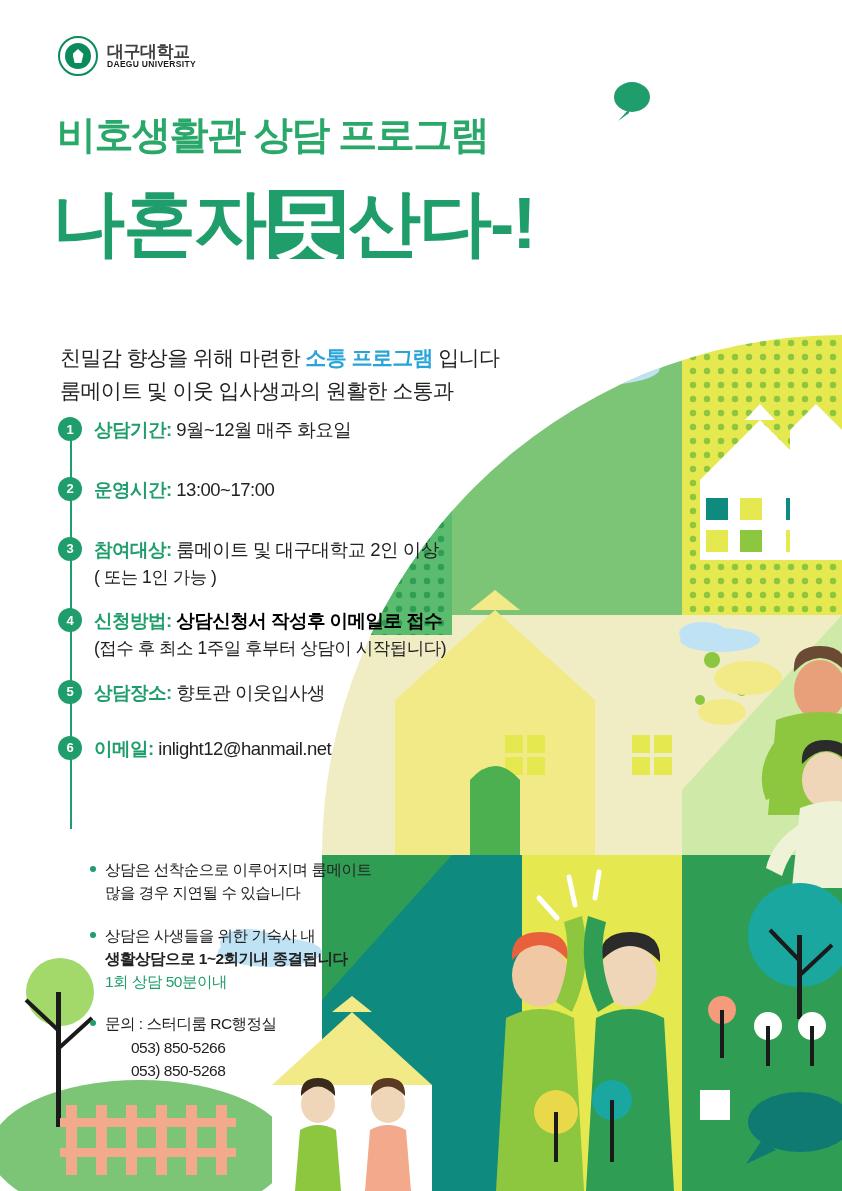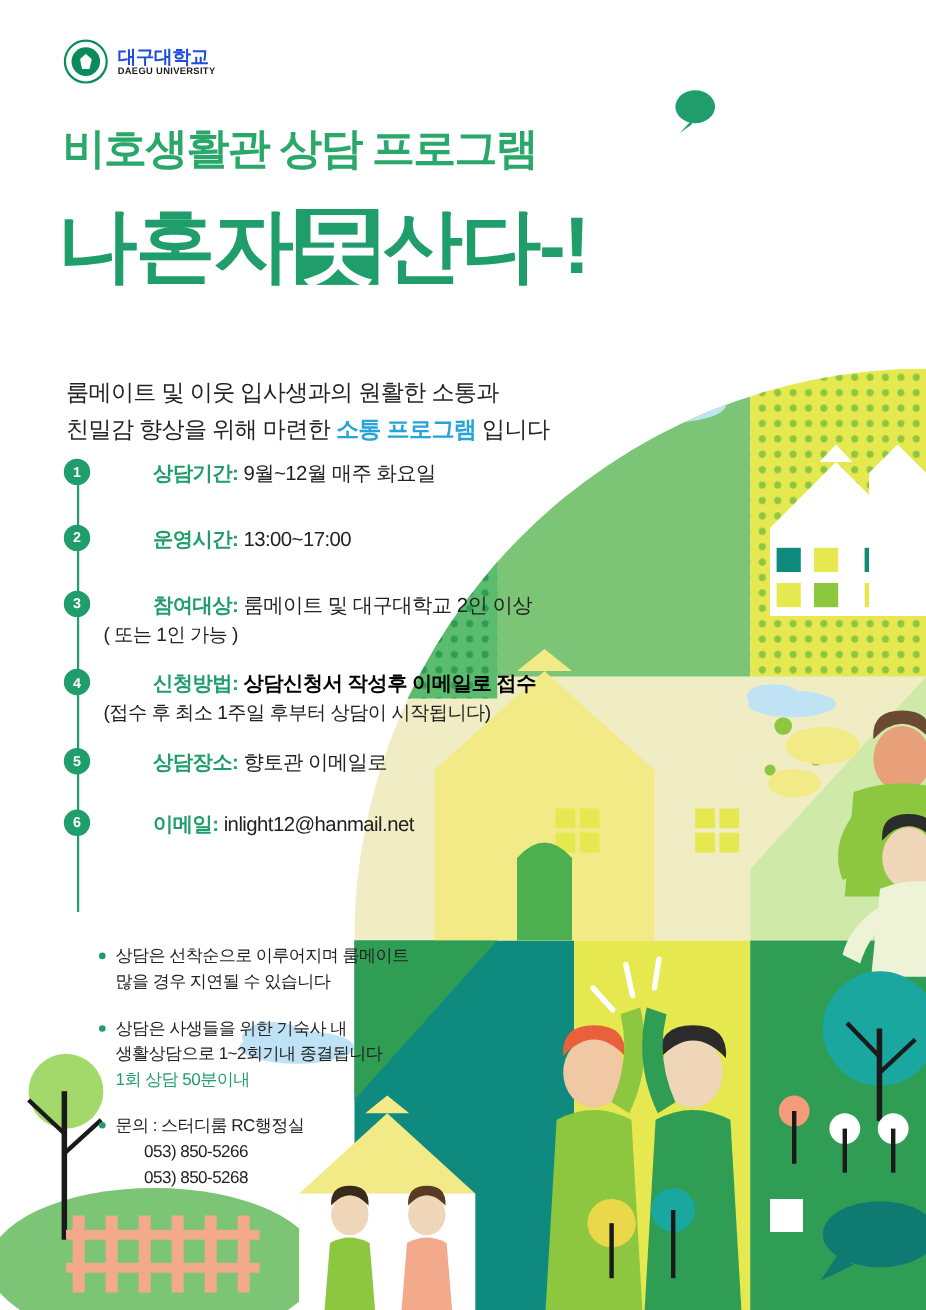--- a/index.html
+++ b/index.html
@@ -23,21 +23,21 @@
   }
   .logo-mark::before {
     content: ""; position: absolute; width: 26px; height: 26px;
     border-radius: 50%; background: #0b8a5a;
   }
   .logo-mark::after {
     content: ""; position: absolute; width: 11px; height: 14px;
     background: #ffffff; clip-path: polygon(50% 0%, 100% 35%, 80% 100%, 20% 100%, 0% 35%);
   }
   .logo-text { line-height: 1.05; }
-  .logo-ko { font-size: 17px; font-weight: bold; color: #1d4ed8; letter-spacing: -0.5px; }
+  .logo-ko { font-size: 17px; font-weight: bold; color: #404040; letter-spacing: -0.5px; }
   .logo-en { font-size: 8.5px; font-weight: bold; color: #1a1a1a; letter-spacing: 0.3px; }
 
   
   .title-sub {
     position: absolute; left: 57px; top: 108px;
     font-size: 39px; font-weight: bold; color: #2aa86a;
     letter-spacing: -1.5px;
     font-family: "Liberation Sans", sans-serif;
   }
   .speech-dot {
@@ -81,38 +81,38 @@
     gap: 12px; margin-bottom: 22px;
   }
   .step-num {
     flex: 0 0 auto; width: 24px; height: 24px; border-radius: 50%;
     background: #1f9d6b; color: #fff; font-size: 13px; font-weight: bold;
     display: flex; align-items: center; justify-content: center;
     position: relative; z-index: 2;
   }
   .step-body { padding-top: 1px; }
   .step-l1 { font-size: 18.5px; letter-spacing: -0.5px; color: #222; line-height: 1.35; }
-  .step-l1 .lab { color: #1f9d6b; font-weight: bold; margin-left: 45px; }
+  .step-l1 .lab { color: #1f9d6b; font-weight: bold; }
   .step-l1 .val-b { font-weight: bold; color: #000000; text-align: right; }
   .step-l2 { font-size: 17.5px; letter-spacing: -0.5px; color: #222; line-height: 1.45; margin-top: 2px; }
   .step.h1 { margin-bottom: 34px; }
   .step.h2 { margin-bottom: 34px; }
   .step.h3 { margin-bottom: 18px; }
   .step.h4 { margin-bottom: 18px; }
   .step.h5 { margin-bottom: 30px; }
 
   
   .notes { position: absolute; left: 90px; top: 858px; width: 420px; }
   .note { display: flex; gap: 9px; margin-bottom: 19px; }
   .note-dot {
     flex: 0 0 auto; width: 6px; height: 6px; border-radius: 50%;
     background: #1f9d6b; margin-top: 8px;
   }
   .note-text { font-size: 15.5px; line-height: 1.5; letter-spacing: -0.5px; color: #222; }
-  .note-text .b { font-weight: normal; }
+  .note-text .b { font-weight: bold; }
   .note-text .green { color: #1f9d6b; }
   .note-text .indent { display: block; padding-left: 26px; }
 
   
   .art { position: absolute; inset: 0; z-index: -1; }
   .art svg { display: block; }
 </style>
 </head>
 <body>
 
@@ -287,24 +287,24 @@
 
 <div class="speech-dot"></div>
 <div class="title-sub">비호생활관 상담 프로그램</div>
 <div class="title-main">
   <span>나혼자</span>
   <span class="hl">못</span>
   <span>산다-!</span>
 </div>
 
 <div class="lead">
-  <div>룸메이트 및 이웃 입사생과의 원활한 소통과</div>
   <div>
     <span>친밀감 향상을 위해 마련한 </span><span class="accent">소통 프로그램</span><span> 입니다</span>
   </div>
+  <div>룸메이트 및 이웃 입사생과의 원활한 소통과</div>
 </div>
 
 <div class="steps">
   <div class="step-line"></div>
 
   <div class="step h1">
     <div class="step-num">1</div>
     <div class="step-body">
       <div class="step-l1">
         <span class="lab">상담기간:</span><span> 9월~12월 매주 화요일</span>
@@ -338,21 +338,21 @@
         <span class="lab">신청방법:</span><span class="val-b"> 상담신청서 작성후 이메일로 접수</span>
       </div>
       <div class="step-l2">(접수 후 최소 1주일 후부터 상담이 시작됩니다)</div>
     </div>
   </div>
 
   <div class="step h5">
     <div class="step-num">5</div>
     <div class="step-body">
       <div class="step-l1">
-        <span class="lab">상담장소:</span><span> 향토관 이메일로</span>
+        <span class="lab">상담장소:</span><span> 향토관 이웃입사생</span>
       </div>
     </div>
   </div>
 
   <div class="step">
     <div class="step-num">6</div>
     <div class="step-body">
       <div class="step-l1">
         <span class="lab">이메일:</span><span> inlight12@hanmail.net</span>
       </div>

